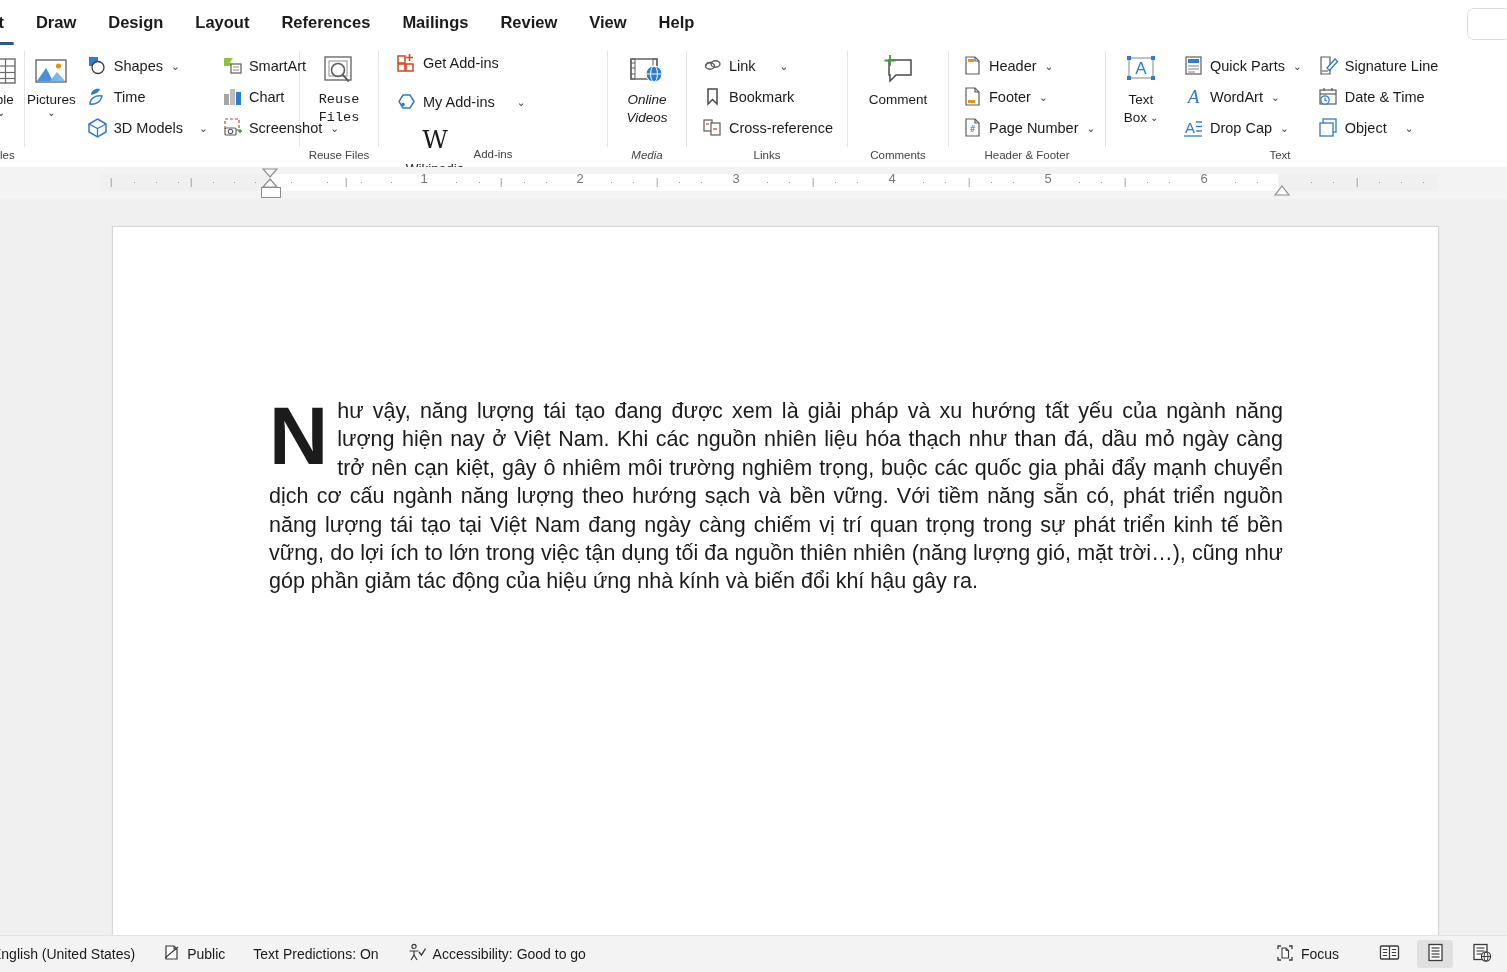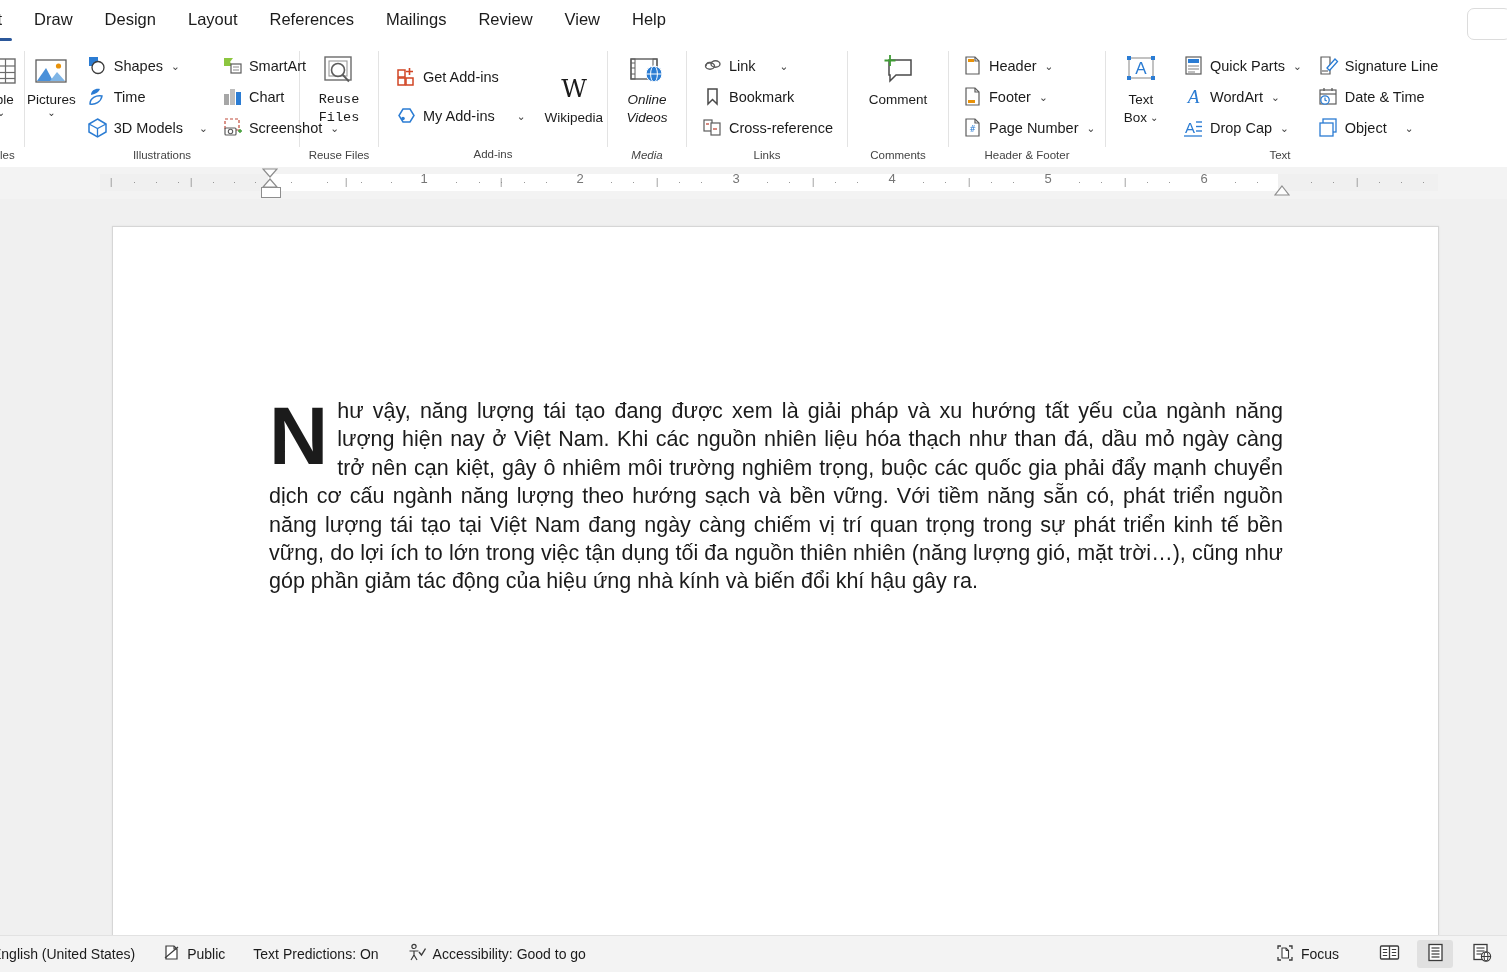--- a/index.html
+++ b/index.html
@@ -10,21 +10,21 @@
     -webkit-font-smoothing:antialiased;
     color:#1b1b1b;
   }
   .app{position:relative;width:1507px;height:972px;background:#f3f3f3;}
 
   
   .tabstrip{
     position:absolute;left:0;top:0;width:1507px;height:45px;
     background:#ffffff;
   }
-  .tabs{display:flex;height:45px;padding-left:0;}
+  .tabs{display:flex;align-items:center;height:45px;padding-left:0;font-weight:bold;}
   .tab{
     font-size:16.5px;color:#1b1b1b;padding:0 16px;height:38px;
     display:flex;align-items:center;cursor:default;white-space:nowrap;
     position:relative;
   }
   .tab.active{color:#1b1b1b;}
   .tab.active::after{
     content:"";position:absolute;left:12px;right:12px;bottom:-3px;height:3px;
     background:#2b579a;border-radius:2px;
   }
@@ -255,21 +255,20 @@
                   <rect x="3" y="11" width="11" height="7" rx="1" fill="#fff" stroke="#5c5c5c" stroke-width="1.2"></rect>
                   <circle cx="8.5" cy="14.5" r="2.2" fill="#fff" stroke="#5c5c5c" stroke-width="1.1"></circle>
                   <path d="M16 14 h4 M18 12 v4" stroke="#3f9c35" stroke-width="1.4"></path>
                 </svg>
               </span>
               <span class="lbl">Screenshot</span>
               <span class="caret">⌄</span>
             </div>
           </div>
         </div>
-        <div class="glabel">Illustrations</div>
       </div>
 
       <div class="gsep"></div>
 
       <div class="group" style="width:78px;">
         <div class="gbody" style="justify-content:center;font-family:Liberation Mono, monospace;">
           <div class="bigbtn" style="width:74px;">
             <span class="ico">
               <svg width="36" height="36" viewBox="0 0 36 36">
                 <rect x="4" y="4" width="26" height="23" fill="#fff" stroke="#6b6b6b" stroke-width="1.4"></rect>
@@ -281,21 +280,21 @@
             <span class="lbl">Reuse</span>
             <span class="lbl">Files</span>
           </div>
         </div>
         <div class="glabel">Reuse Files</div>
       </div>
 
       <div class="gsep"></div>
 
       <div class="group" style="width:228px;">
-        <div class="gbody" style="align-items:center;padding-top:0;">
+        <div class="gbody" style="padding-top:0;flex-direction:column;">
           <div class="col" style="margin-left:12px;">
             <div class="smbtn">
               <span class="ico">
                 <svg width="21" height="21" viewBox="0 0 21 21">
                   <rect x="2" y="4" width="7" height="7" fill="none" stroke="#d14524" stroke-width="1.5"></rect>
                   <rect x="2" y="12" width="7" height="7" fill="none" stroke="#d14524" stroke-width="1.5"></rect>
                   <rect x="10" y="12" width="7" height="7" fill="none" stroke="#d14524" stroke-width="1.5"></rect>
                   <path d="M13.5 2 v7 M10 5.5 h7" stroke="#d14524" stroke-width="1.6"></path>
                 </svg>
               </span>

